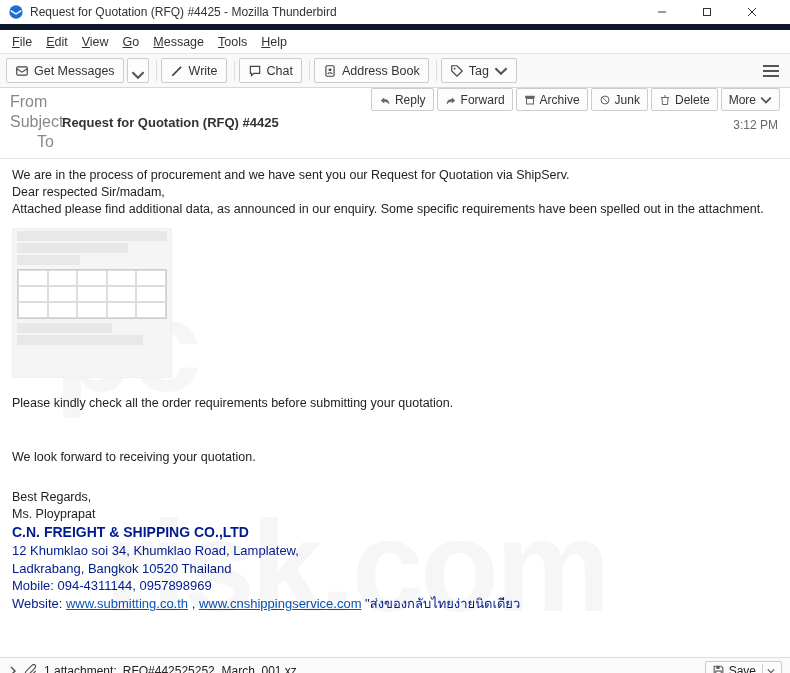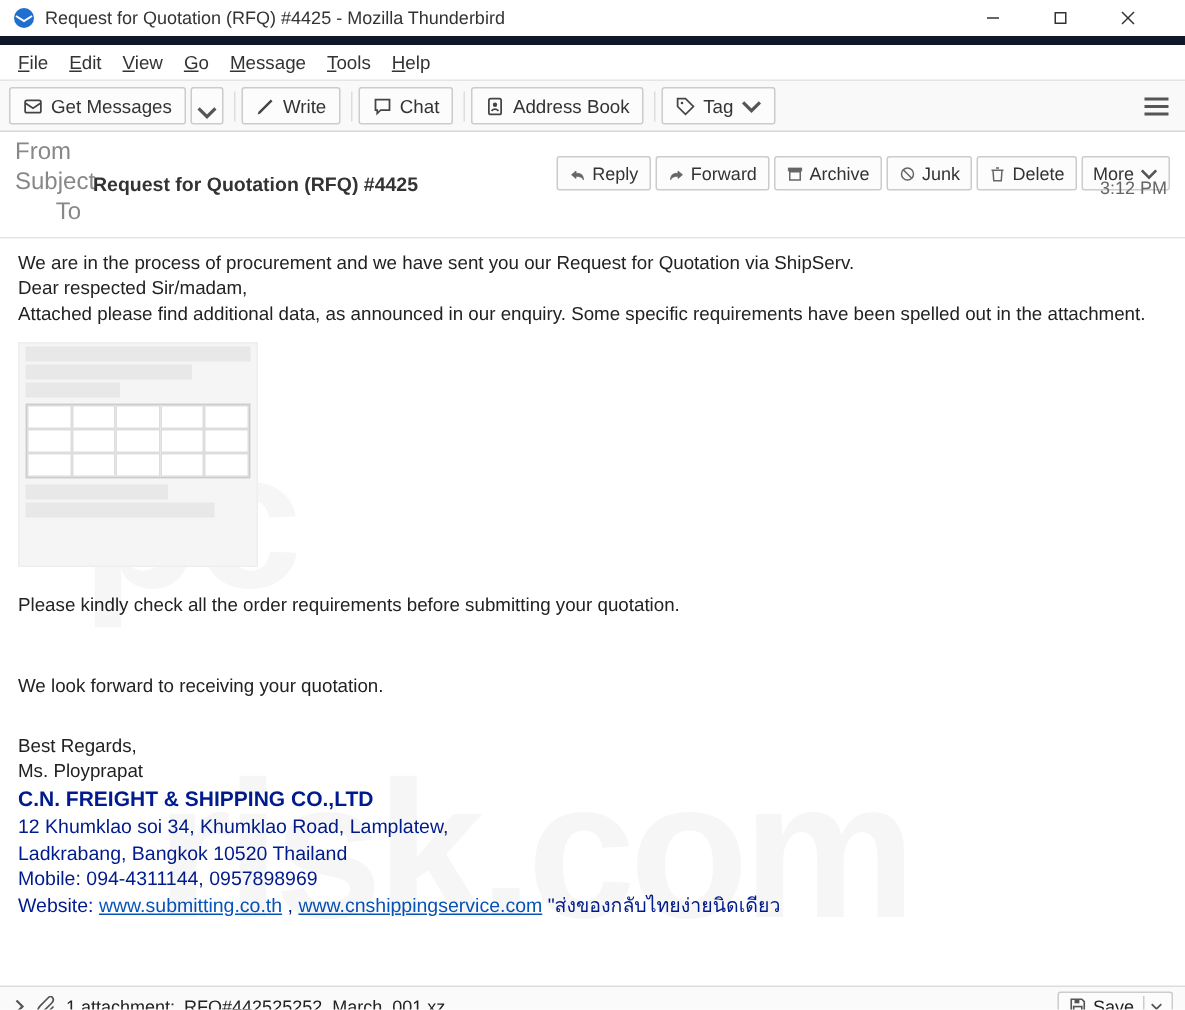--- a/index.html
+++ b/index.html
@@ -14,21 +14,21 @@
 .menubar u{text-decoration:underline}
 .toolbar{height:34px;display:flex;align-items:center;padding:0 6px;border-bottom:1px solid #d8d8d8;background:#f9f9f9}
 .tbtn{display:flex;align-items:flex-end;gap:5px;padding:4px 8px;border:1px solid #ccc;border-radius:2px;background:#fcfcfc;font-size:12.5px;color:#333;margin-right:3px;height:25px}
 .tbtn.iconic{width:22px;padding:0;justify-content:center}
 .tbtn svg{width:14px;height:14px}
 .sep{width:1px;height:20px;background:#ddd;margin:0 4px}
 .spacer{flex:1}
 .hamb{width:26px;display:flex;flex-direction:column;gap:3px;align-items:center;justify-content:center}
 .hamb div{width:16px;height:2px;background:#555}
 .hdrblock{padding:4px 10px 6px 10px;border-bottom:1px solid #e5e5e5;position:relative;background:#fff}
-.hdr-actions{position:absolute;right:10px;top:16px;display:flex;gap:3px}
+.hdr-actions{position:absolute;right:10px;top:0;display:flex;gap:3px}
 .actbtn{display:flex;align-items:center;gap:4px;padding:3px 7px;border:1px solid #ccc;border-radius:2px;background:#fcfcfc;font-size:12px;color:#333;height:23px}
 .actbtn svg{width:12px;height:12px;fill:#666;stroke:#666}
 .hrow{display:flex;align-items:center;min-height:20px;font-size:12px}
 .hlabel{color:#888;width:52px;font-size:16px}
 .subj{font-weight:700;color:#333;font-size:13px}
 .time{position:absolute;right:12px;top:30px;color:#666;font-size:12px}
 .body{padding:8px 12px 12px 12px;font-size:12.5px;color:#222;line-height:1.35;height:498px;overflow:hidden;position:relative}
 .body p{margin:0}
 .thumb{width:160px;height:150px;margin:10px 0 6px 0;background:#f5f5f5;border:1px solid #eee;position:relative;overflow:hidden}
 .thumb .trow{height:10px;background:#e8e8e8;margin:2px 4px}

